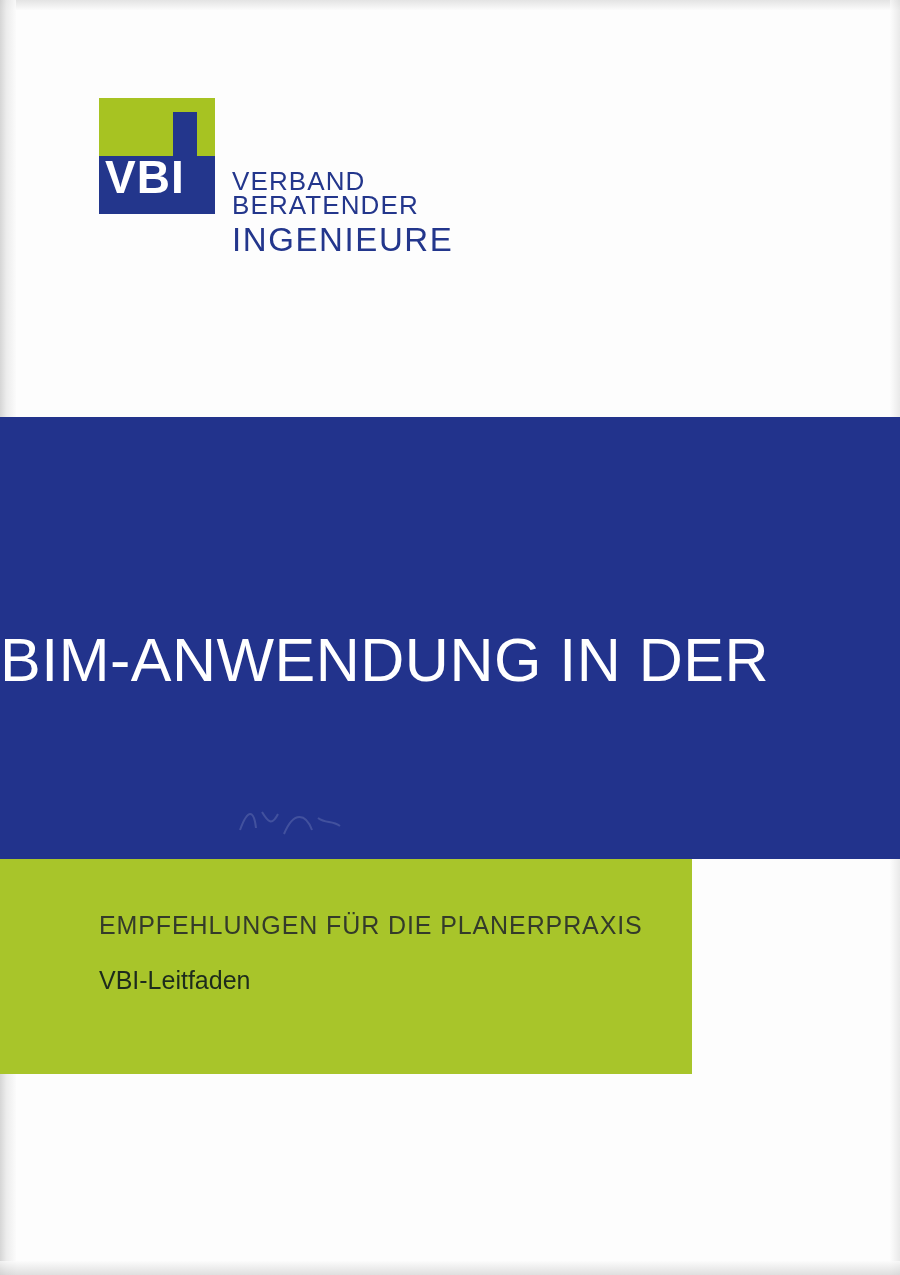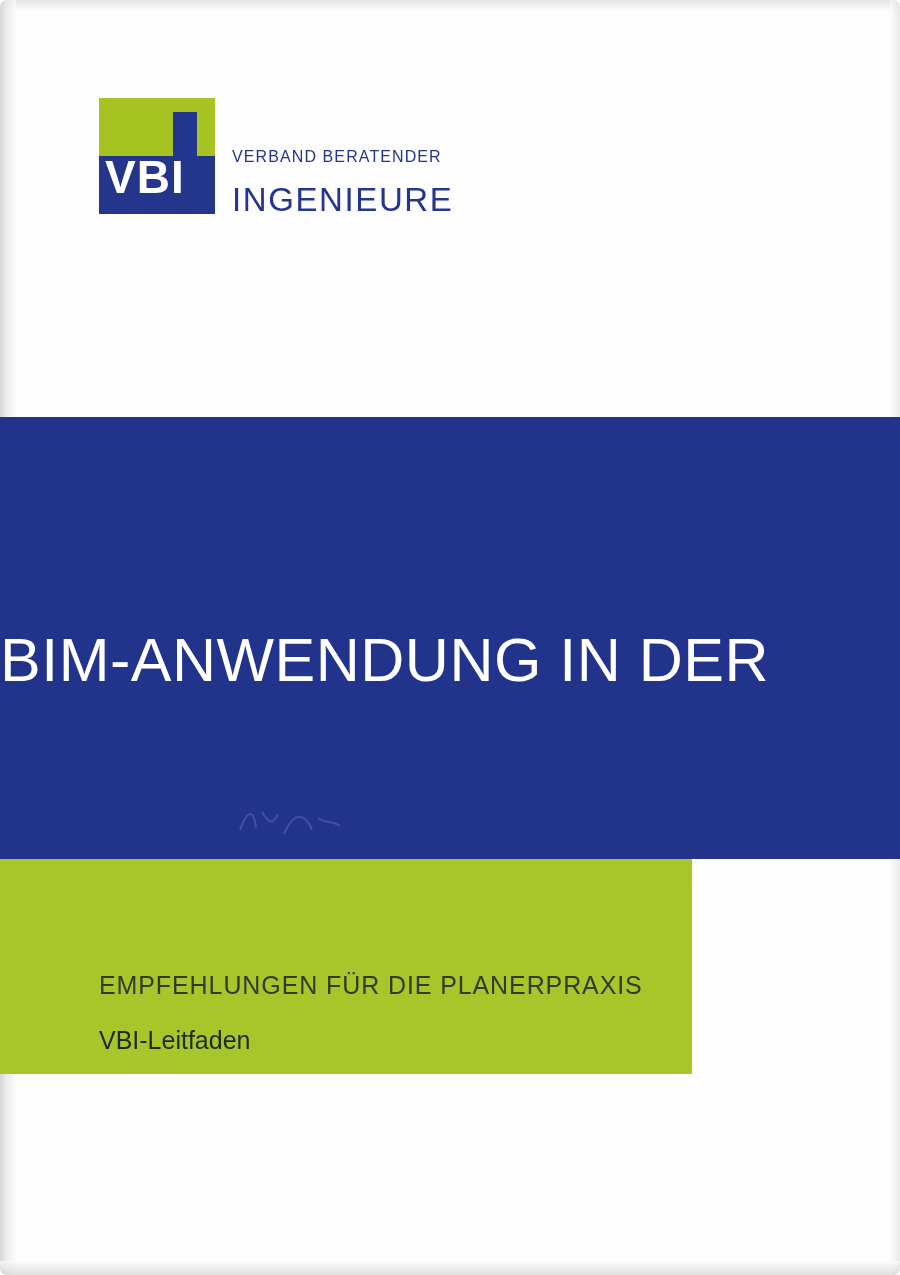--- a/index.html
+++ b/index.html
@@ -9,21 +9,20 @@
   }
   body {
     font-family: "Liberation Sans", sans-serif;
   }
   #page {
     position: relative;
     width: 900px;
     height: 1275px;
     overflow: hidden;
     background: #fdfdfd;
-    border-radius: 7px;
   }
   
   .scan-left-edge {
     position: absolute;
     left: 0; top: 0;
     width: 16px; height: 1275px;
     background: linear-gradient(to right, #cfcfcf 0%, #e9e9e9 40%, #fbfbfb 100%);
     opacity: .85;
   }
   .scan-top-edge {
@@ -98,30 +97,31 @@
     color: #ffffff;
     line-height: 54px;
   }
   .logo-words {
     position: absolute;
     left: 133px;
     top: 47px;
     color: #23368c;
   }
   .logo-words-line1 {
-    font-size: 16px;
+    font-size: 26px;
     letter-spacing: 1.1px;
     line-height: 24px;
     font-weight: 500;
+    margin-top: 24px;
   }
   .logo-words-line2 {
     font-size: 33px;
     letter-spacing: 1.6px;
     line-height: 38px;
-    margin-top: 12px;
+    margin-top: 4px;
     font-weight: 400;
   }
 
   
   #blue-band {
     position: absolute;
     left: 0;
     top: 417px;
     width: 900px;
     height: 442px;
@@ -148,21 +148,21 @@
     position: absolute;
     left: 0;
     top: 859px;
     width: 692px;
     height: 215px;
     background: #a8c52a;
   }
   #subtitle-wrap {
     position: absolute;
     left: 99px;
-    top: 969px;
+    top: 909px;
     width: 560px;
     color: #2a2a2a;
   }
   .subtitle-main {
     font-size: 25px;
     letter-spacing: 0.9px;
     line-height: 32px;
     color: #343b2a;
   }
   .subtitle-sub {

